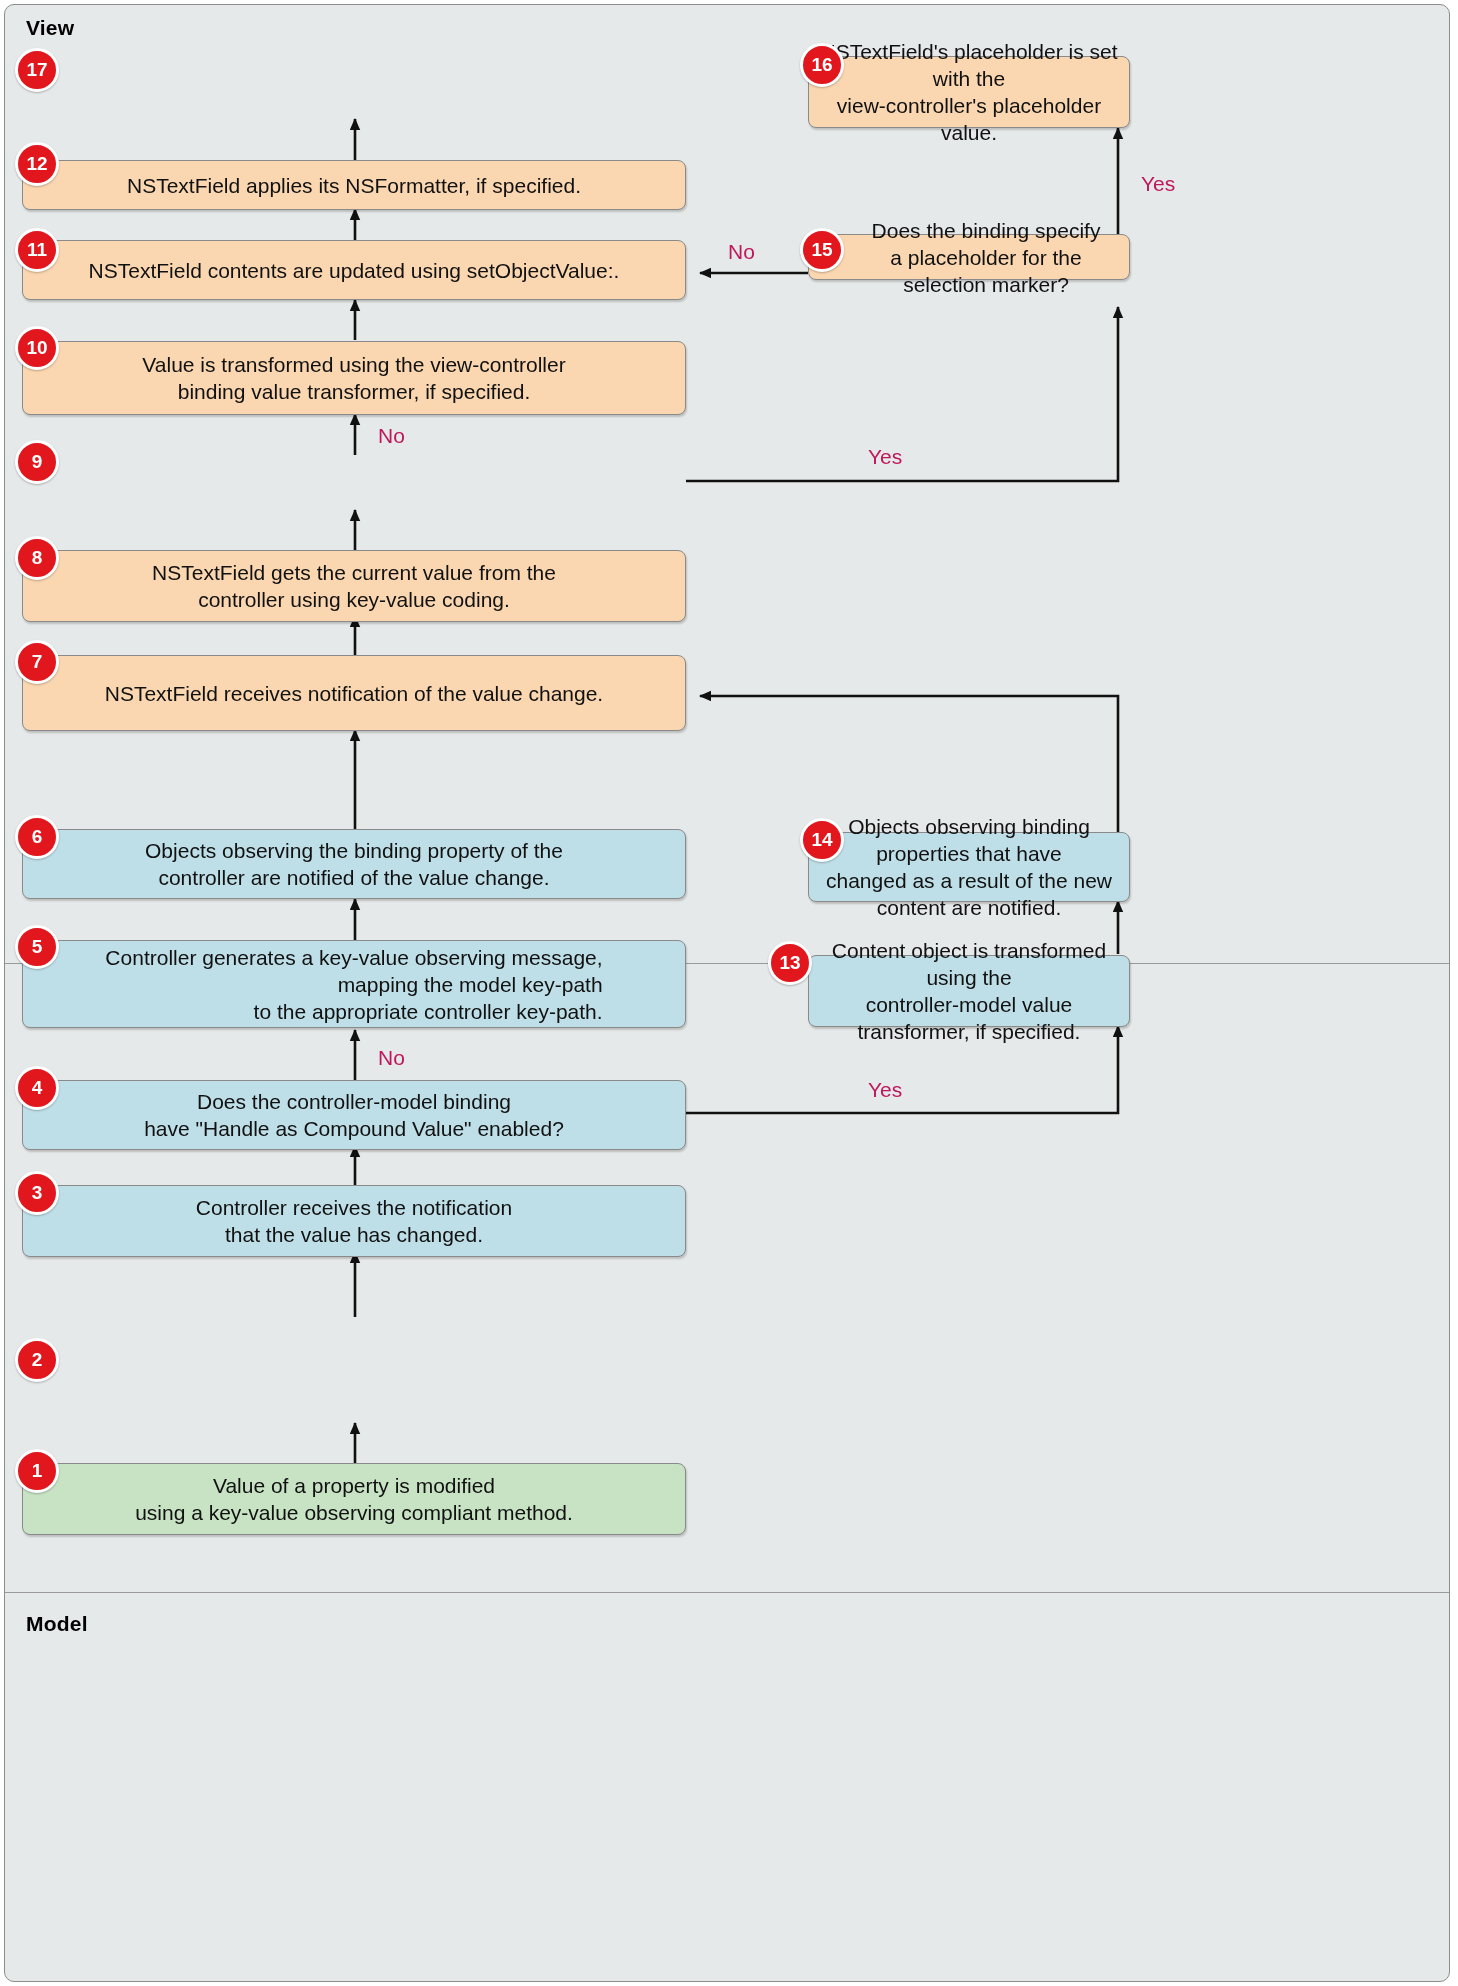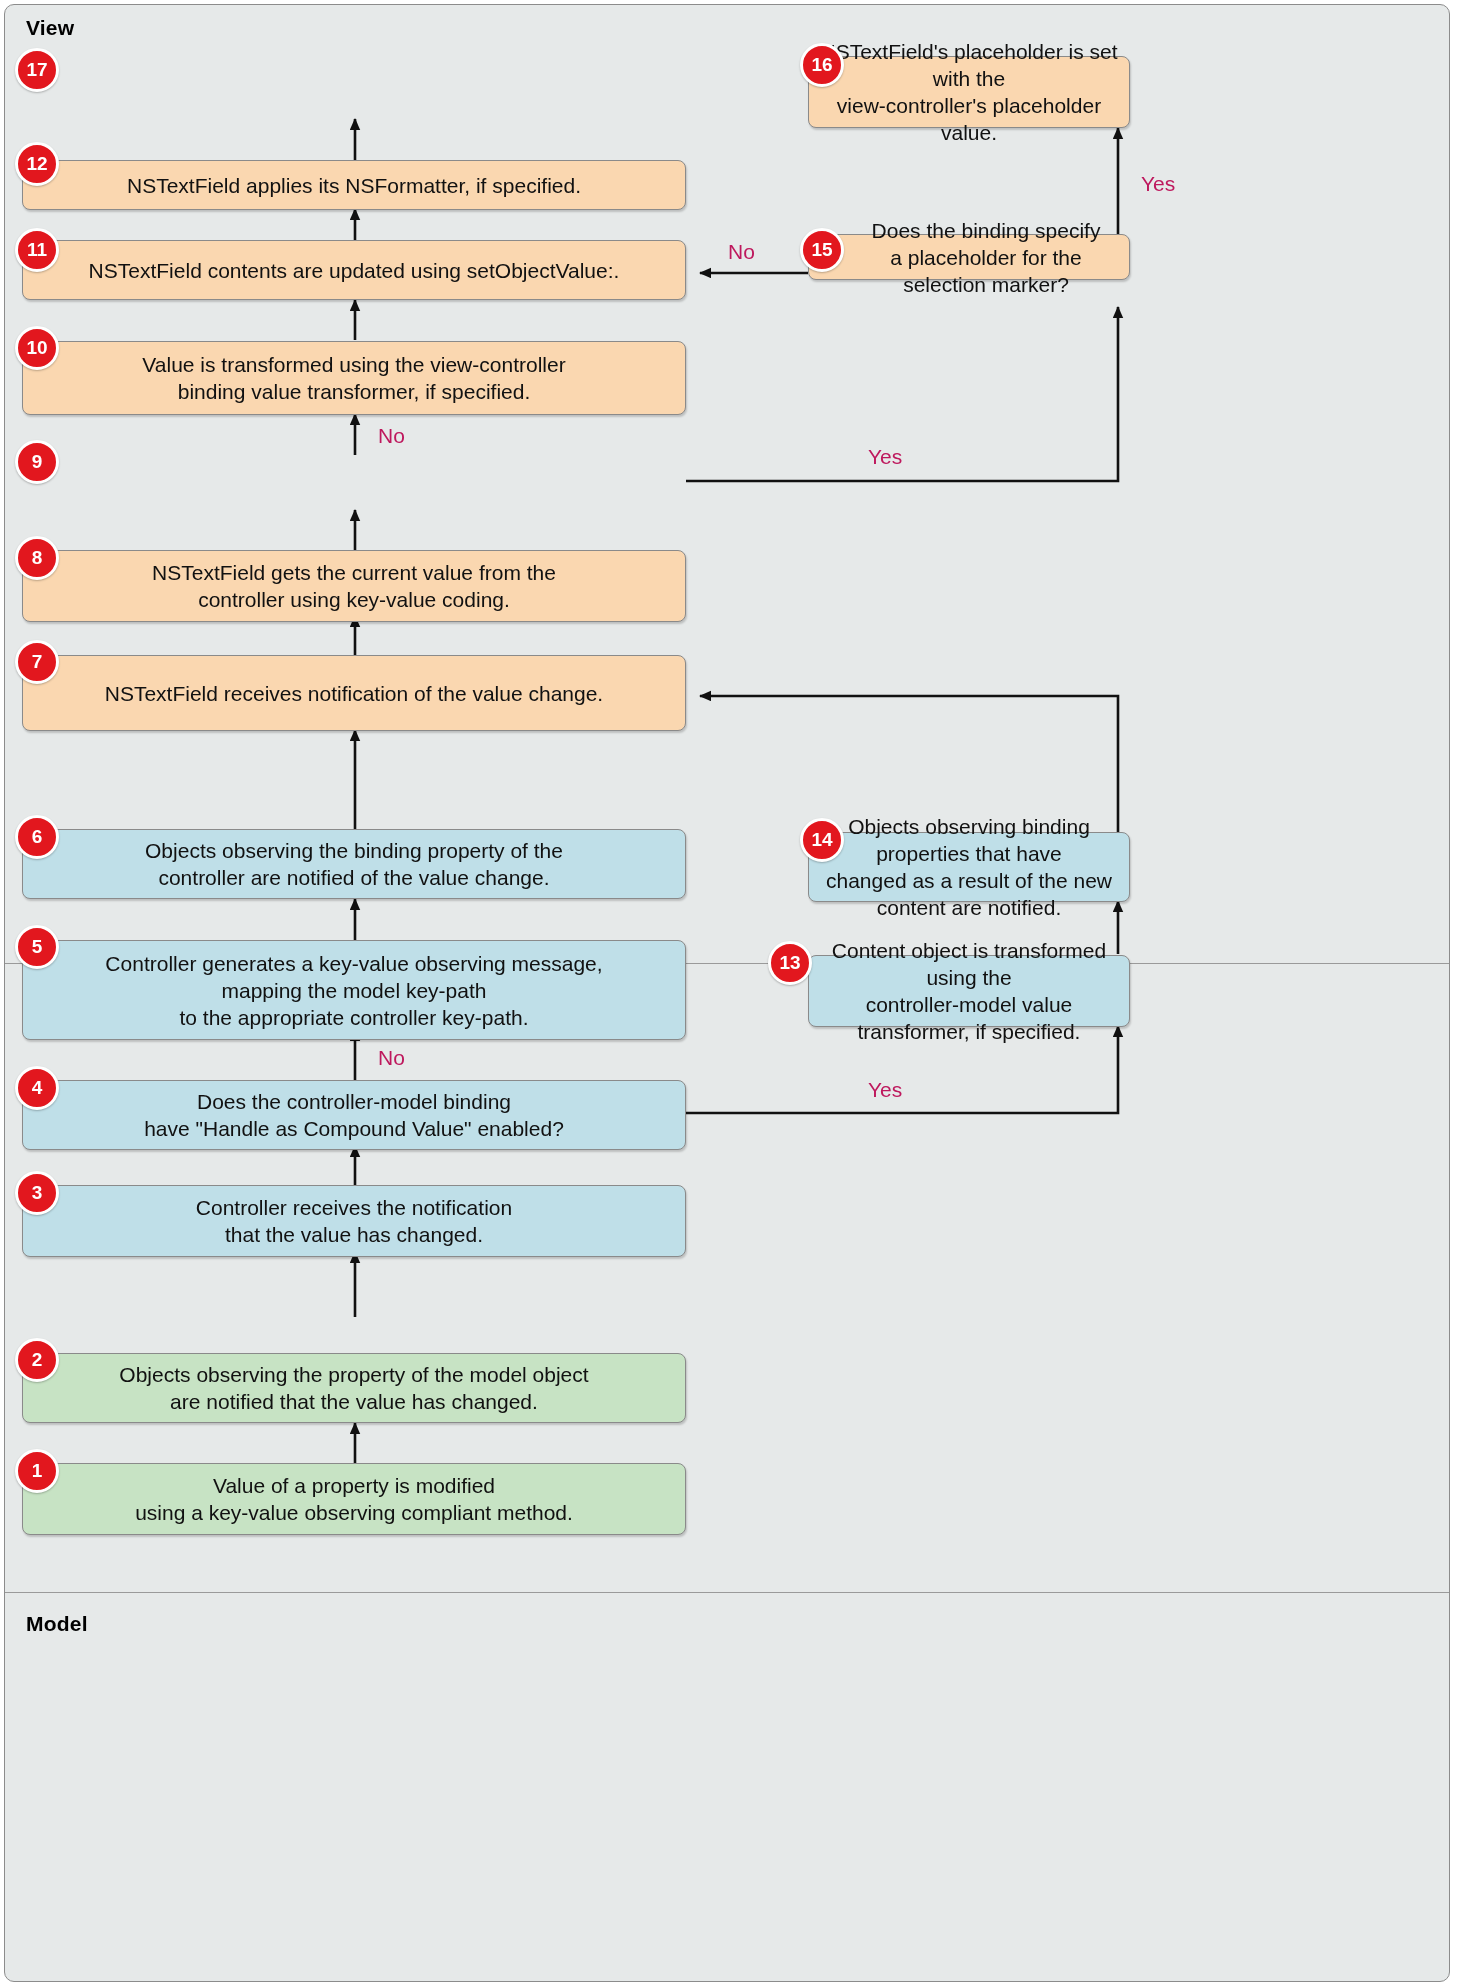--- a/index.html
+++ b/index.html
@@ -110,43 +110,41 @@
   <div class="badge" style="left:800px;top:43px;">16</div>
 
   <div class="node view" style="left:808px;top:234px;width:322px;height:46px;white-space:pre-line;padding-left:44px;"><span>Does the binding specify
 a placeholder for the selection marker?</span></div>
   <div class="badge" style="left:800px;top:228px;">15</div>
 
   <div class="node ctrl" style="left:22px;top:829px;width:664px;height:70px;white-space:pre-line;"><span>Objects observing the binding property of the
 controller are notified of the value change.</span></div>
   <div class="badge" style="left:15px;top:815px;">6</div>
 
-  <div class="node ctrl" style="left:22px;top:940px;width:664px;height:100px;white-space:pre-line;"><span>Controller generates a key-value observing message,
+  <div class="node ctrl" style="left:22px;top:940px;width:664px;height:88px;white-space:pre-line;text-align:right;"><span>Controller generates a key-value observing message,
 mapping the model key-path
 to the appropriate controller key-path.</span></div>
   <div class="badge" style="left:15px;top:925px;">5</div>
 
   <div class="node ctrl" style="left:22px;top:1080px;width:664px;height:70px;white-space:pre-line;"><span>Does the controller-model binding
 have "Handle as Compound Value" enabled?</span></div>
   <div class="badge" style="left:15px;top:1066px;">4</div>
 
   <div class="node ctrl" style="left:22px;top:1185px;width:664px;height:72px;white-space:pre-line;"><span>Controller receives the notification
 that the value has changed.</span></div>
   <div class="badge" style="left:15px;top:1171px;">3</div>
 
   <div class="node ctrl" style="left:808px;top:832px;width:322px;height:70px;white-space:pre-line;"><span>Objects observing binding properties that have
 changed as a result of the new content are notified.</span></div>
   <div class="badge" style="left:800px;top:818px;">14</div>
 
   <div class="node ctrl" style="left:808px;top:955px;width:322px;height:72px;white-space:pre-line;"><span>Content object is transformed using the
 controller-model  value transformer, if specified.</span></div>
   <div class="badge" style="left:768px;top:941px;">13</div>
 
-  <div class="node model" style="left:22px;top:1353px;width:664px;height:70px;white-space:pre-line;"><span>Objects observing the property of the model object
-are notified that the value has changed.</span></div>
   <div class="badge" style="left:15px;top:1338px;">2</div>
 
   <div class="node model" style="left:22px;top:1463px;width:664px;height:72px;white-space:pre-line;"><span>Value of a property is modified
 using a key-value observing compliant method.</span></div>
   <div class="badge" style="left:15px;top:1449px;">1</div>
 
   <div class="lbl" style="left:378px;top:424px;">No</div>
   <div class="lbl" style="left:868px;top:445px;">Yes</div>
   <div class="lbl" style="left:728px;top:240px;">No</div>
   <div class="lbl" style="left:1141px;top:172px;">Yes</div>

